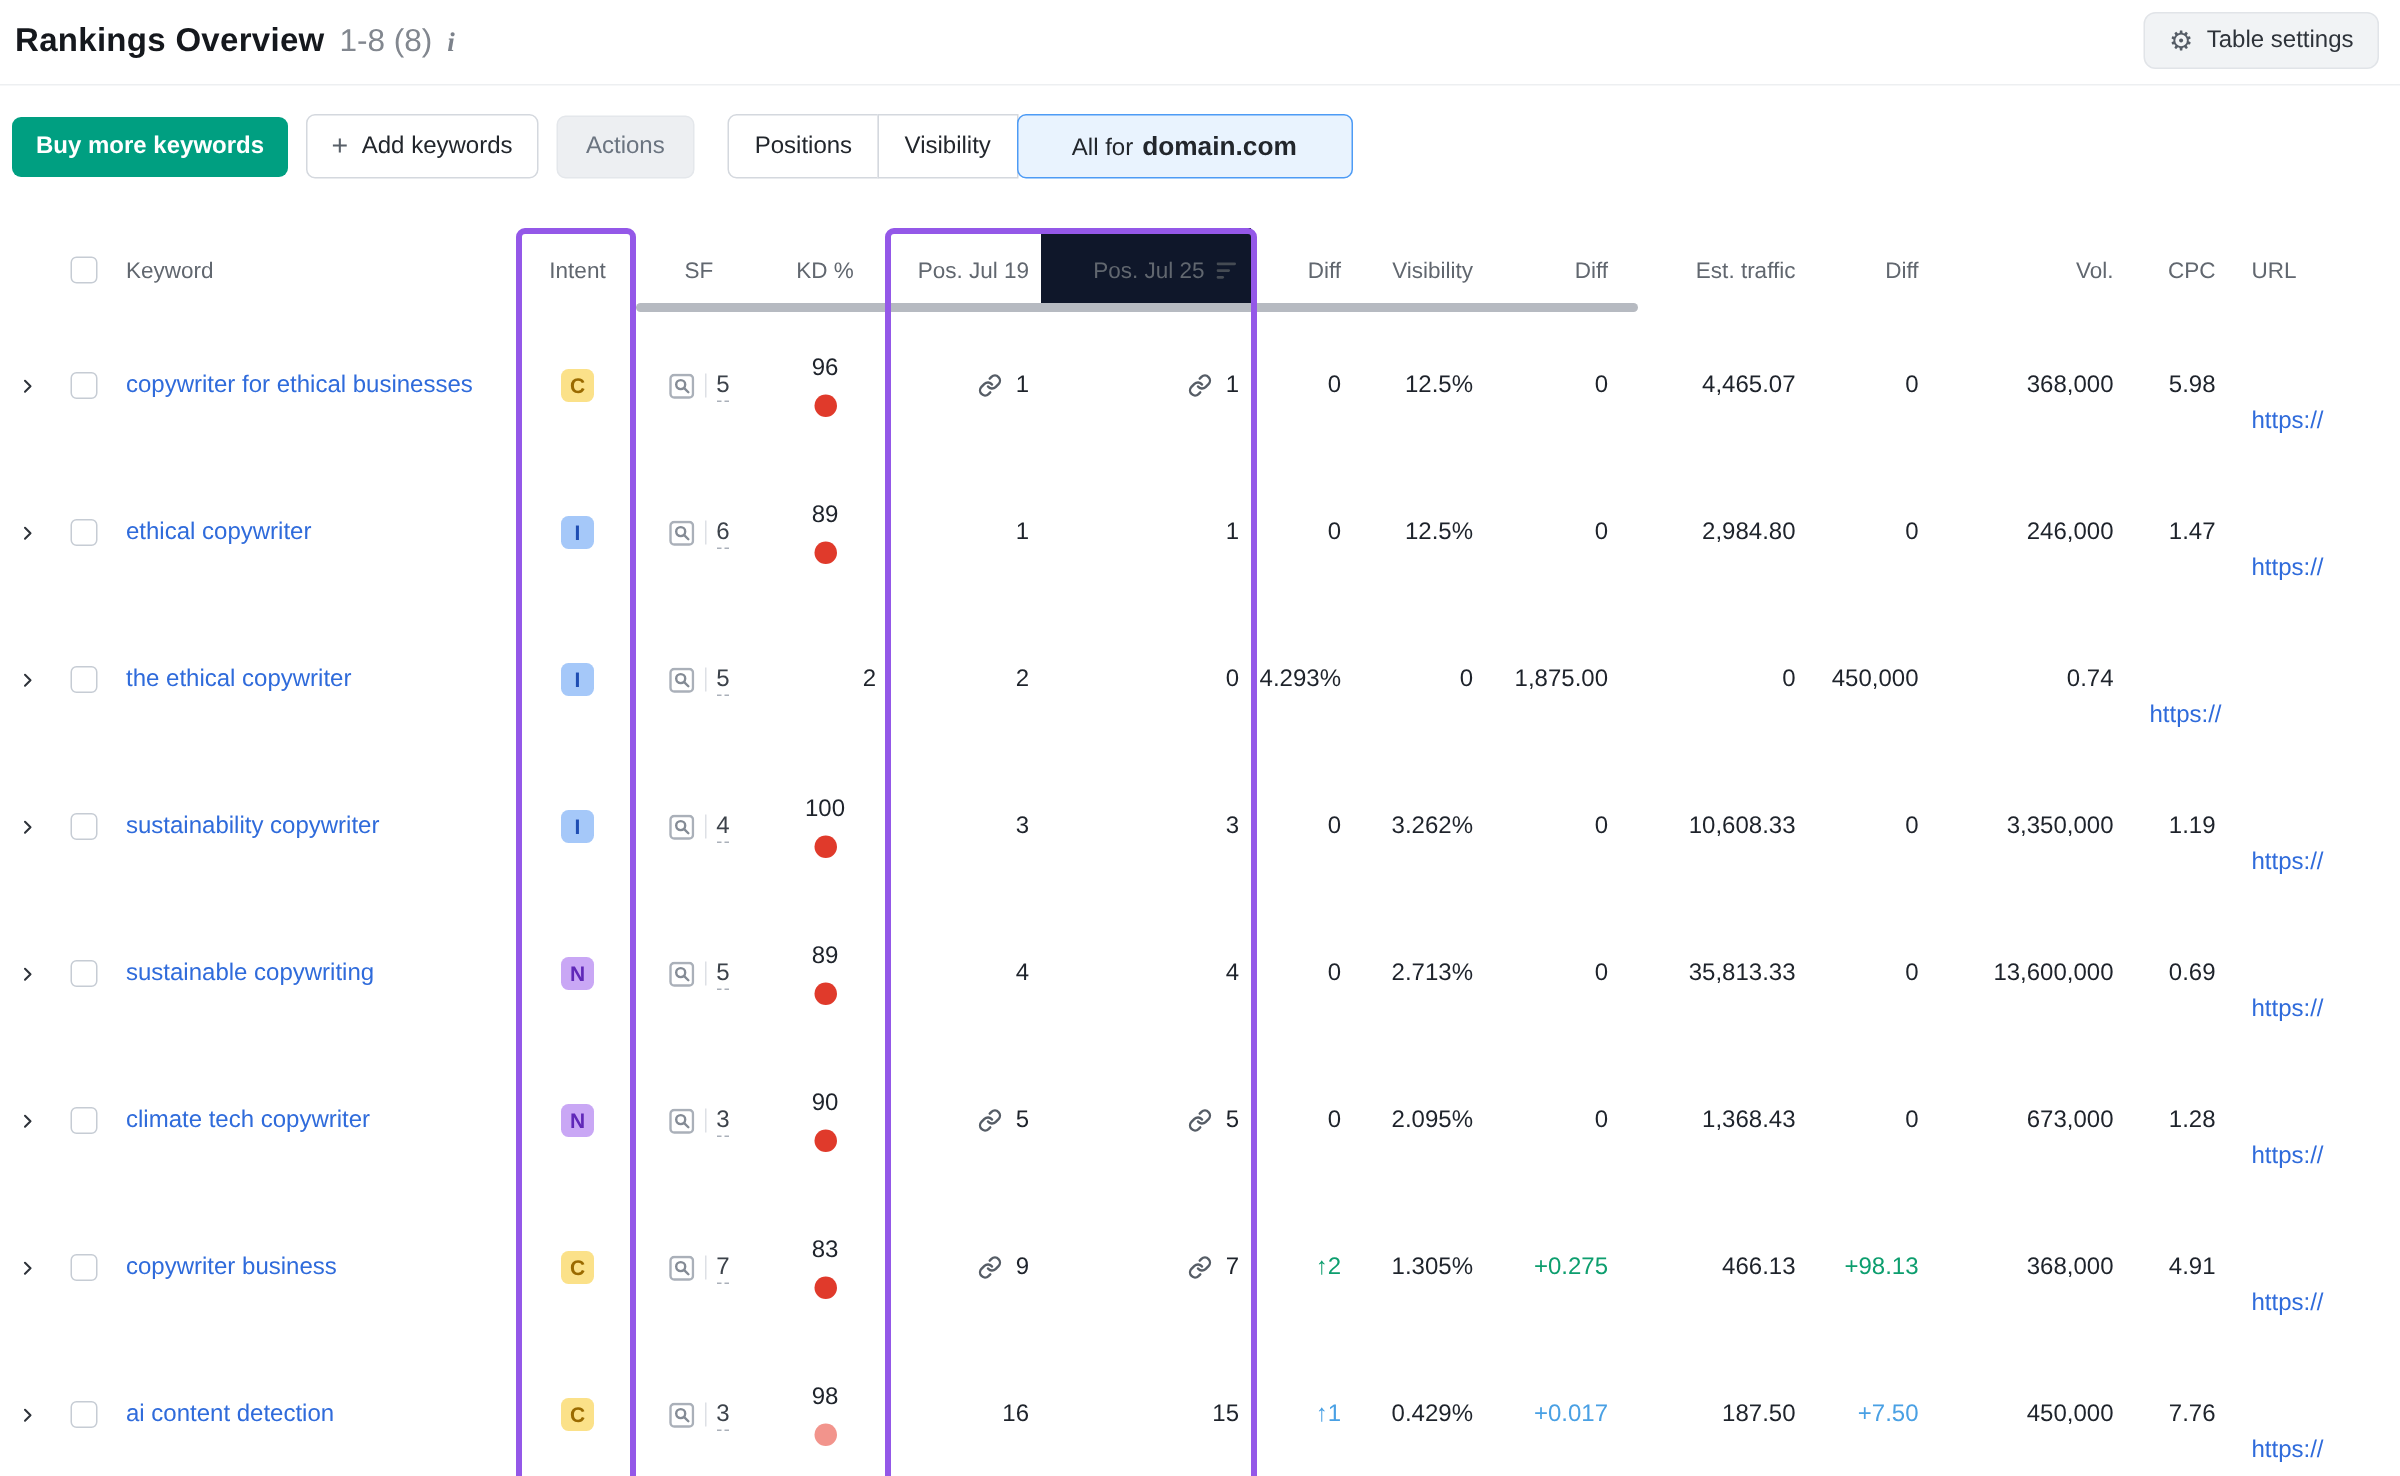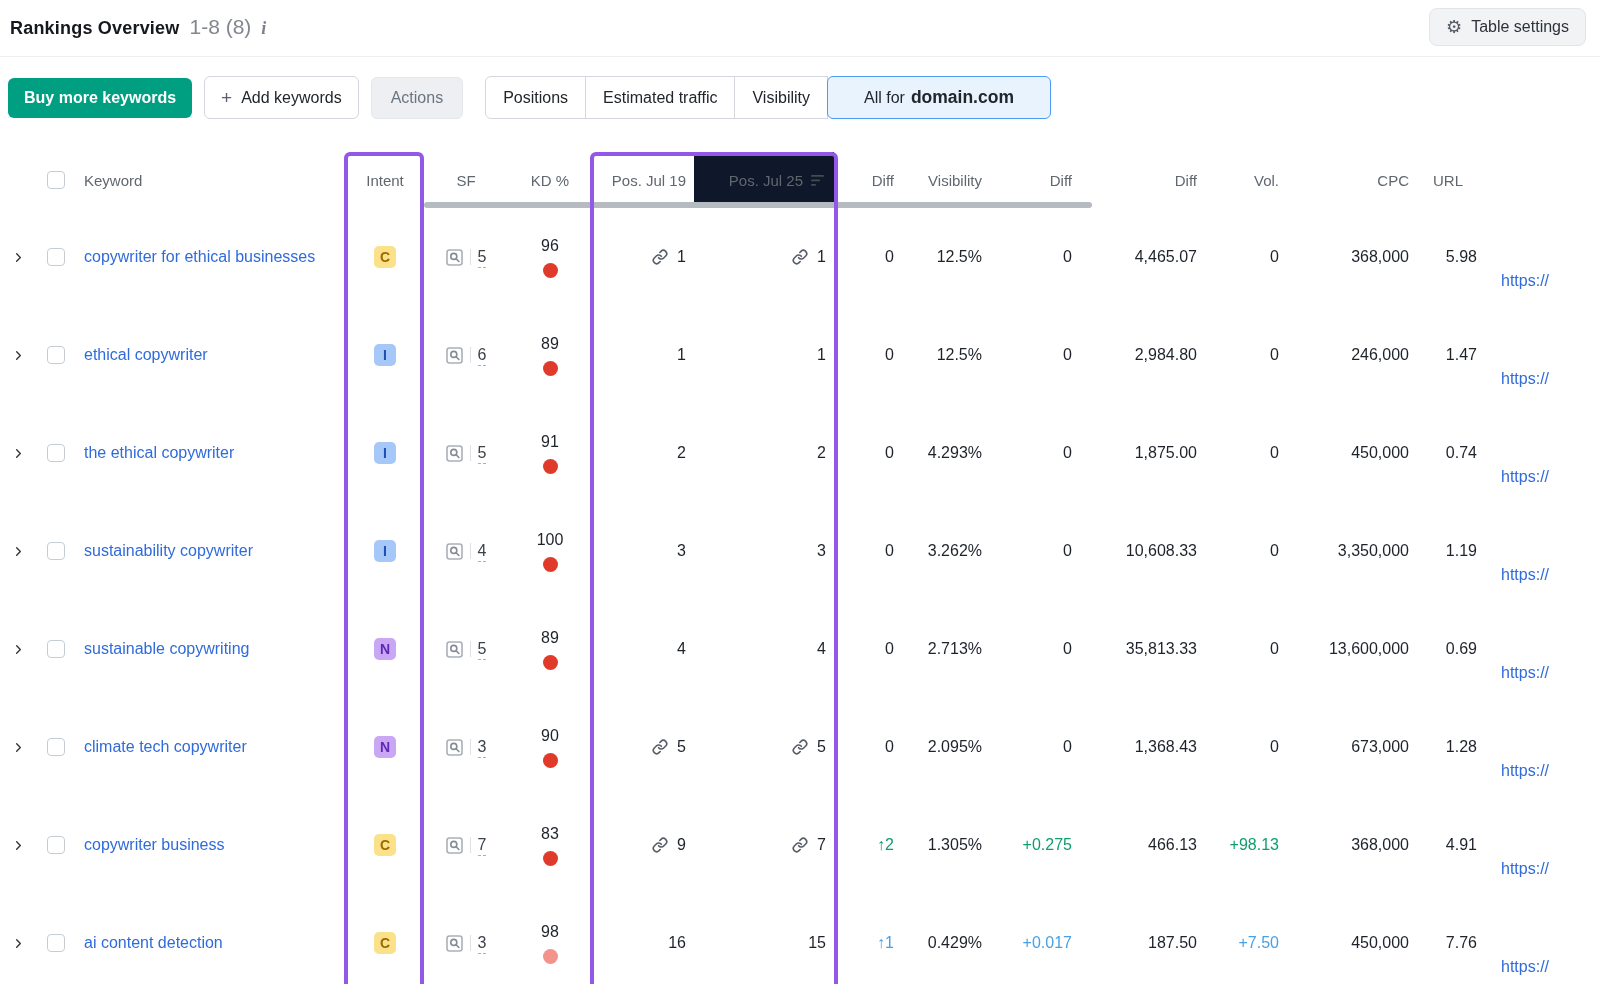--- a/index.html
+++ b/index.html
@@ -11,21 +11,21 @@
   }
   .page { position: relative; width: 1600px; height: 984px; overflow: hidden; background: #fff; }
 
   
   .page-header {
     display: flex; align-items: center; justify-content: space-between;
     padding: 8px 14px 10px 10px;
     border-bottom: 1px solid #edeff1;
   }
   .title-wrap { display: flex; align-items: baseline; gap: 10px; }
-  .page-title { font-size: 18px; font-weight: 700; color: #15181d; letter-spacing: .2px; }
+  .page-title { font-size: 22px; font-weight: 700; color: #15181d; letter-spacing: .2px; }
   .results-count { font-size: 21px; color: #82878f; font-weight: 400; }
   .info-icon { font-family: "Liberation Serif", "DejaVu Serif", serif; font-style: italic; font-weight: 700; font-size: 18px; color: #7c828b; }
   .settings-btn {
     display: flex; align-items: center; gap: 9px;
     background: #f1f3f5; border: 1px solid #e1e4e8; border-radius: 8px;
     padding: 9px 16px; font-size: 16px; color: #2e333a; cursor: pointer;
     font-family: inherit;
   }
   .gear-icon { font-size: 18px; color: #555c66; line-height: 1; }
 
@@ -127,21 +127,20 @@
 
   <div class="toolbar">
     <button class="btn btn-green">Buy more keywords</button>
     <button class="btn btn-outline">
       <span class="plus-icon">+</span>
       <span>Add keywords</span>
     </button>
     <button class="btn btn-gray">Actions</button>
     <div class="segmented">
       <button class="seg">Positions</button>
-      <button class="seg">Estimated traffic</button>
       <button class="seg">Visibility</button>
       <button class="seg active">
         <span>All for</span>
         <b>domain.com</b>
       </button>
     </div>
   </div>
 
   <div class="table">
 
@@ -176,20 +175,23 @@
       <div class="th num">
           <span>Diff</span>
         </div>
       <div class="th num">
           <span>Visibility</span>
         </div>
       <div class="th num">
           <span>Diff</span>
         </div>
       <div class="th num">
+          <span>Est. traffic</span>
+        </div>
+      <div class="th num">
           <span>Diff</span>
         </div>
       <div class="th num">
           <span>Vol.</span>
         </div>
       <div class="th num">
           <span>CPC</span>
         </div>
       <div class="th th-url">
           <span>URL</span>
@@ -361,24 +363,20 @@
       <span class="linkicon">
         <svg width="17" height="17" viewBox="0 0 17 17" fill="none">
           <rect x="1" y="1" width="15" height="15" rx="2.5" stroke="#aab0b9" stroke-width="1.6"></rect>
           <circle cx="7.8" cy="7.4" r="3" stroke="#848b95" stroke-width="1.6"></circle>
           <path d="M10.1 9.7 L12.9 12.5" stroke="#848b95" stroke-width="1.6" stroke-linecap="round"></path>
         </svg>
       </span>
       <span class="sf-div"></span>
       <span class="sf-num">5</span>
     </div>
-    <div class="cell c-kd">
-      <span>91</span>
-      <span class="kd-dot"></span>
-    </div>
     <div class="cell num c-pos">
 
       <span>2</span>
     </div>
     <div class="cell num c-pos">
 
       <span>2</span>
     </div>
     <div class="cell num">
       <span class="pos-diff">0</span>

